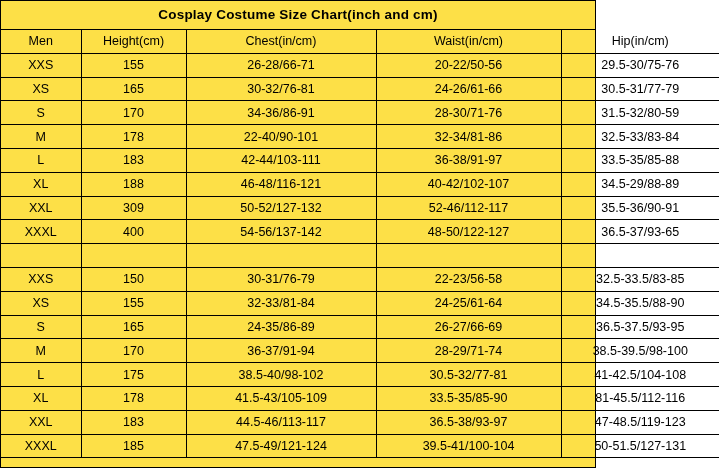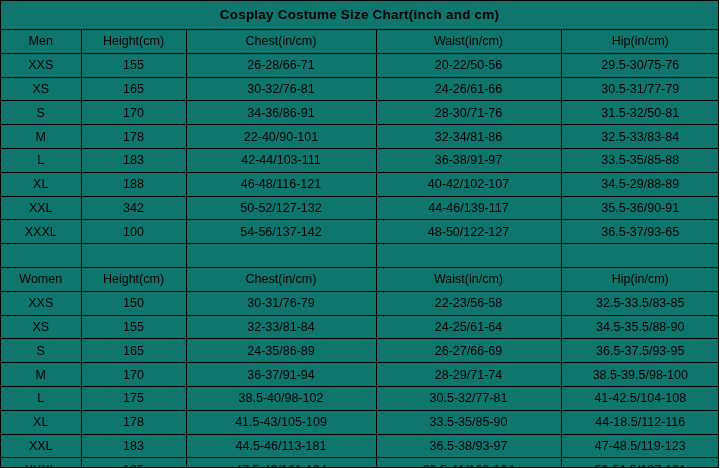--- a/index.html
+++ b/index.html
@@ -8,25 +8,25 @@
     background: #ffffff;
   }
   body {
     width: 720px;
     height: 468px;
     font-family: "Liberation Sans", sans-serif;
     color: #000000;
     overflow: hidden;
   }
   #chart-wrap {
-    width: 719px;
+    width: 596px;
     height: 468px;
     box-sizing: border-box;
     border: 1px solid #000000;
-    background: #0f766e;
+    background: #fde047;
   }
   .title {
     text-align: center;
     font-weight: bold;
     font-size: 13.5px;
     letter-spacing: 0.2px;
     height: 28px;
     line-height: 28px;
     border-bottom: 1px solid #000000;
   }
@@ -88,21 +88,21 @@
         <td>165</td>
         <td>30-32/76-81</td>
         <td>24-26/61-66</td>
         <td>30.5-31/77-79</td>
       </tr>
       <tr>
         <td>S</td>
         <td>170</td>
         <td>34-36/86-91</td>
         <td>28-30/71-76</td>
-        <td>31.5-32/50-81</td>
+        <td>31.5-32/80-59</td>
       </tr>
       <tr>
         <td>M</td>
         <td>178</td>
         <td>22-40/90-101</td>
         <td>32-34/81-86</td>
         <td>32.5-33/83-84</td>
       </tr>
       <tr>
         <td>L</td>
@@ -113,45 +113,38 @@
       </tr>
       <tr>
         <td>XL</td>
         <td>188</td>
         <td>46-48/116-121</td>
         <td>40-42/102-107</td>
         <td>34.5-29/88-89</td>
       </tr>
       <tr>
         <td>XXL</td>
-        <td>342</td>
+        <td>309</td>
         <td>50-52/127-132</td>
-        <td>44-46/139-117</td>
+        <td>52-46/112-117</td>
         <td>35.5-36/90-91</td>
       </tr>
       <tr>
         <td>XXXL</td>
-        <td>100</td>
+        <td>400</td>
         <td>54-56/137-142</td>
         <td>48-50/122-127</td>
         <td>36.5-37/93-65</td>
       </tr>
       <tr class="spacer">
         <td></td>
         <td></td>
         <td></td>
         <td></td>
         <td></td>
-      </tr>
-      <tr>
-        <td>Women</td>
-        <td>Height(cm)</td>
-        <td>Chest(in/cm)</td>
-        <td>Waist(in/cm)</td>
-        <td>Hip(in/cm)</td>
       </tr>
       <tr>
         <td>XXS</td>
         <td>150</td>
         <td>30-31/76-79</td>
         <td>22-23/56-58</td>
         <td>32.5-33.5/83-85</td>
       </tr>
       <tr>
         <td>XS</td>
@@ -179,26 +172,26 @@
         <td>175</td>
         <td>38.5-40/98-102</td>
         <td>30.5-32/77-81</td>
         <td>41-42.5/104-108</td>
       </tr>
       <tr>
         <td>XL</td>
         <td>178</td>
         <td>41.5-43/105-109</td>
         <td>33.5-35/85-90</td>
-        <td>44-18.5/112-116</td>
+        <td>81-45.5/112-116</td>
       </tr>
       <tr>
         <td>XXL</td>
         <td>183</td>
-        <td>44.5-46/113-181</td>
+        <td>44.5-46/113-117</td>
         <td>36.5-38/93-97</td>
         <td>47-48.5/119-123</td>
       </tr>
       <tr>
         <td>XXXL</td>
         <td>185</td>
         <td>47.5-49/121-124</td>
         <td>39.5-41/100-104</td>
         <td>50-51.5/127-131</td>
       </tr>

